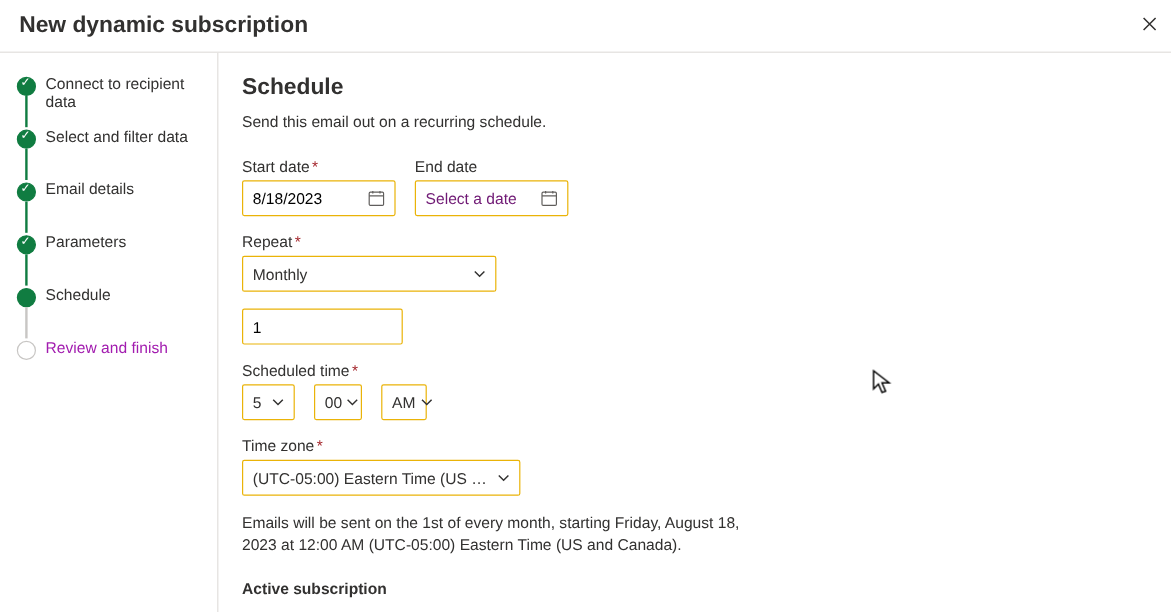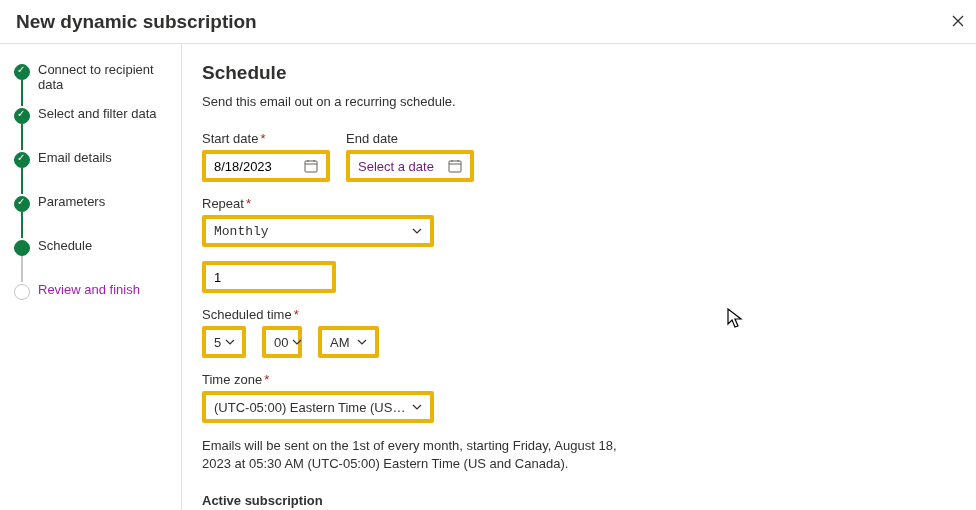--- a/index.html
+++ b/index.html
@@ -121,21 +121,21 @@
     flex-wrap: wrap;
   }
   .field { display: flex; flex-direction: column; }
   .label {
     font-size: 13px;
     margin-bottom: 4px;
   }
   .req { color: #a4262c; margin-left: 2px; }
   .input, .select {
     height: 30px;
-    border: 4px solid #eab308;
+    border: 1px solid #eab308;
     border-radius: 2px;
     padding: 12px 8px;
     font-size: 13px;
     background: #fff;
     display: flex;
     align-items: center;
     justify-content: space-between;
     gap: 4px;
     cursor: pointer;
   }
@@ -150,25 +150,25 @@
   .placeholder { color: #701a75; }
   .cal-icon {
     width: 14px; height: 14px;
     flex-shrink: 0;
   }
   .chev {
     width: 10px; height: 10px;
     flex-shrink: 0;
   }
   .w-date { width: 128px; }
-  .w-repeat { width: 232px; font-family: Liberation Mono, monospace; }
+  .w-repeat { width: 212px; }
   .w-day { width: 134px; }
   .w-hr { width: 44px; }
   .w-min { width: 40px; }
-  .w-ampm { width: 61px; }
+  .w-ampm { width: 38px; }
   .w-tz { width: 232px; }
   .summary {
     font-size: 13px;
     color: #323130;
     margin-top: 6px;
     margin-bottom: 20px;
     max-width: 440px;
     line-height: 1.4;
   }
   .toggle-label {
@@ -315,21 +315,21 @@
         </div>
         <div class="select w-tz">
           <span style="white-space:nowrap;overflow:hidden;text-overflow:ellipsis;">(UTC-05:00) Eastern Time (US and Canada)</span>
           <svg class="chev" viewBox="0 0 10 10">
               <path d="M1 3 L5 7 L9 3" fill="none" stroke="#323130" stroke-width="1.2"></path>
             </svg>
         </div>
       </div>
     </div>
 
-    <p class="summary">Emails will be sent on the 1st of every month, starting Friday, August 18, 2023 at 05:30 AM (UTC-05:00) Eastern Time (US and Canada).</p>
+    <p class="summary">Emails will be sent on the 1st of every month, starting Friday, August 18, 2023 at 12:00 AM (UTC-05:00) Eastern Time (US and Canada).</p>
 
     <div class="toggle-label">Active subscription</div>
 
   </main>
 </div>
 
 <svg class="cursor" viewBox="0 0 18 22">
   <path d="M1 1 L1 16 L5 12 L8 19 L11 18 L8 11 L14 11 Z" fill="#fff" stroke="#000" stroke-width="1.2"></path>
 </svg>
 

